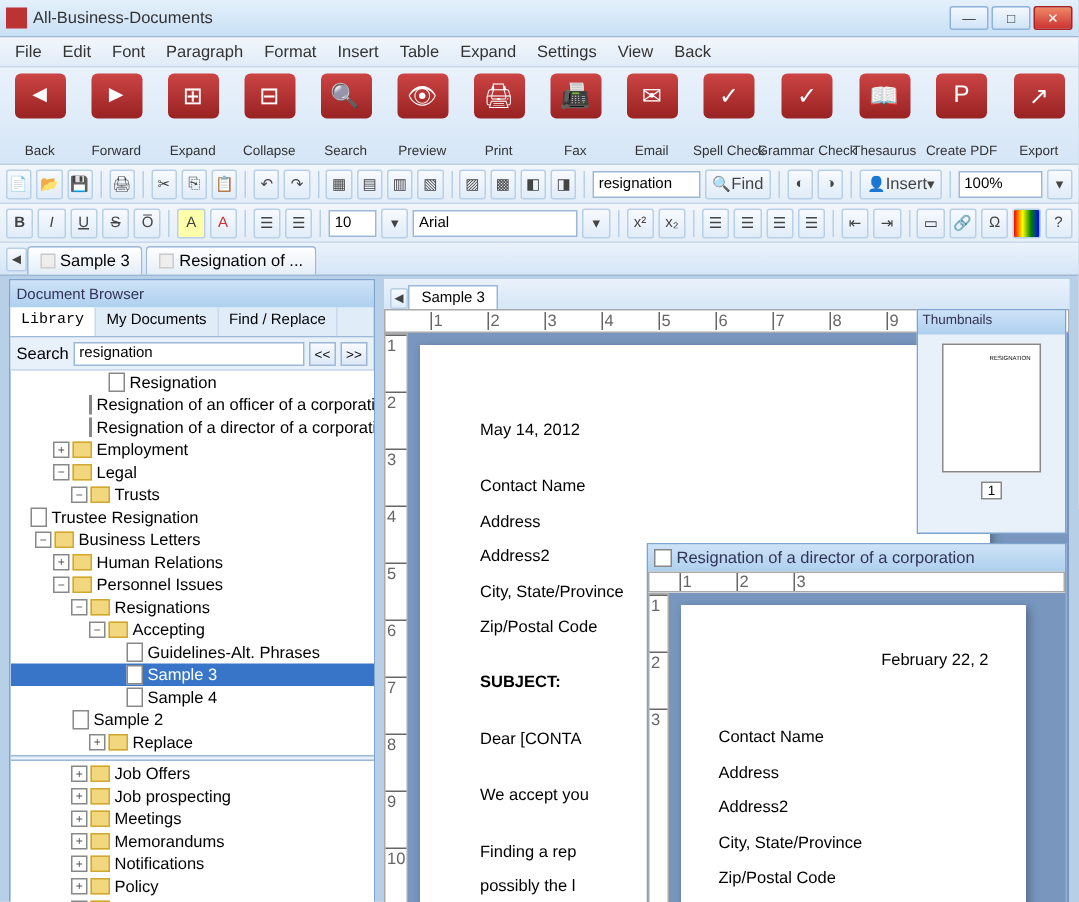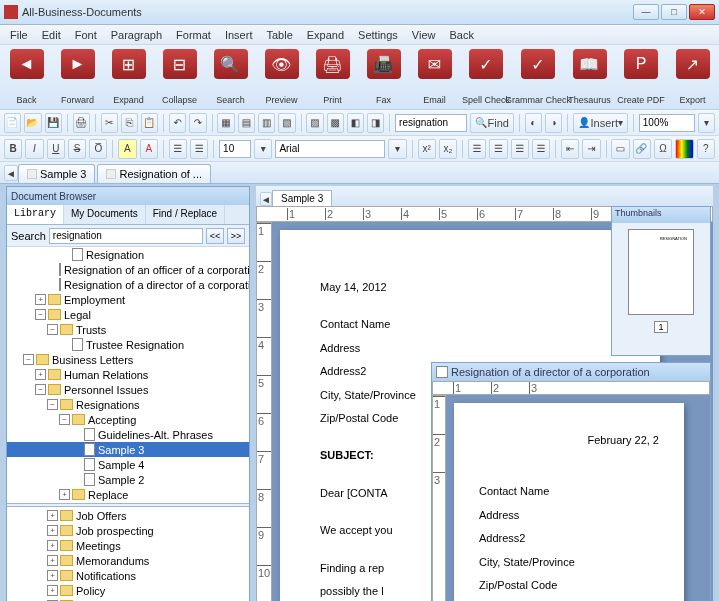--- a/index.html
+++ b/index.html
@@ -275,21 +275,21 @@
         <div class="tree-item" style="padding-left: 28px;">
           <span class="exp">−</span>
           <span class="fico"></span>
           <span>Legal</span>
         </div>
         <div class="tree-item" style="padding-left: 40px;">
           <span class="exp">−</span>
           <span class="fico"></span>
           <span>Trusts</span>
         </div>
-        <div class="tree-item" style="padding-left: 52px; align-items: center;">
+        <div class="tree-item" style=" align-items: center;">
           <span class="noexp"></span>
           <span class="dico"></span>
           <span>Trustee Resignation</span>
         </div>
         <div class="tree-item" style="padding-left: 16px;">
           <span class="exp">−</span>
           <span class="fico"></span>
           <span>Business Letters</span>
         </div>
         <div class="tree-item" style="padding-left: 28px;">
@@ -320,21 +320,21 @@
         <div class="tree-item sel" style="padding-left: 64px;">
           <span class="noexp"></span>
           <span class="dico"></span>
           <span>Sample 3</span>
         </div>
         <div class="tree-item" style="padding-left: 64px;">
           <span class="noexp"></span>
           <span class="dico"></span>
           <span>Sample 4</span>
         </div>
-        <div class="tree-item" style="padding-left: 64px;">
+        <div class="tree-item" style="padding-left: 28px;">
           <span class="noexp"></span>
           <span class="dico"></span>
           <span>Sample 2</span>
         </div>
         <div class="tree-item" style="padding-left: 52px;">
           <span class="exp">+</span>
           <span class="fico"></span>
           <span>Replace</span>
         </div>
         <div style="height: 4px; border-top: 1px solid rgb(157, 184, 214); border-bottom: 1px solid rgb(157, 184, 214); background: rgb(232, 240, 250); margin: 1px 0px;"></div>

